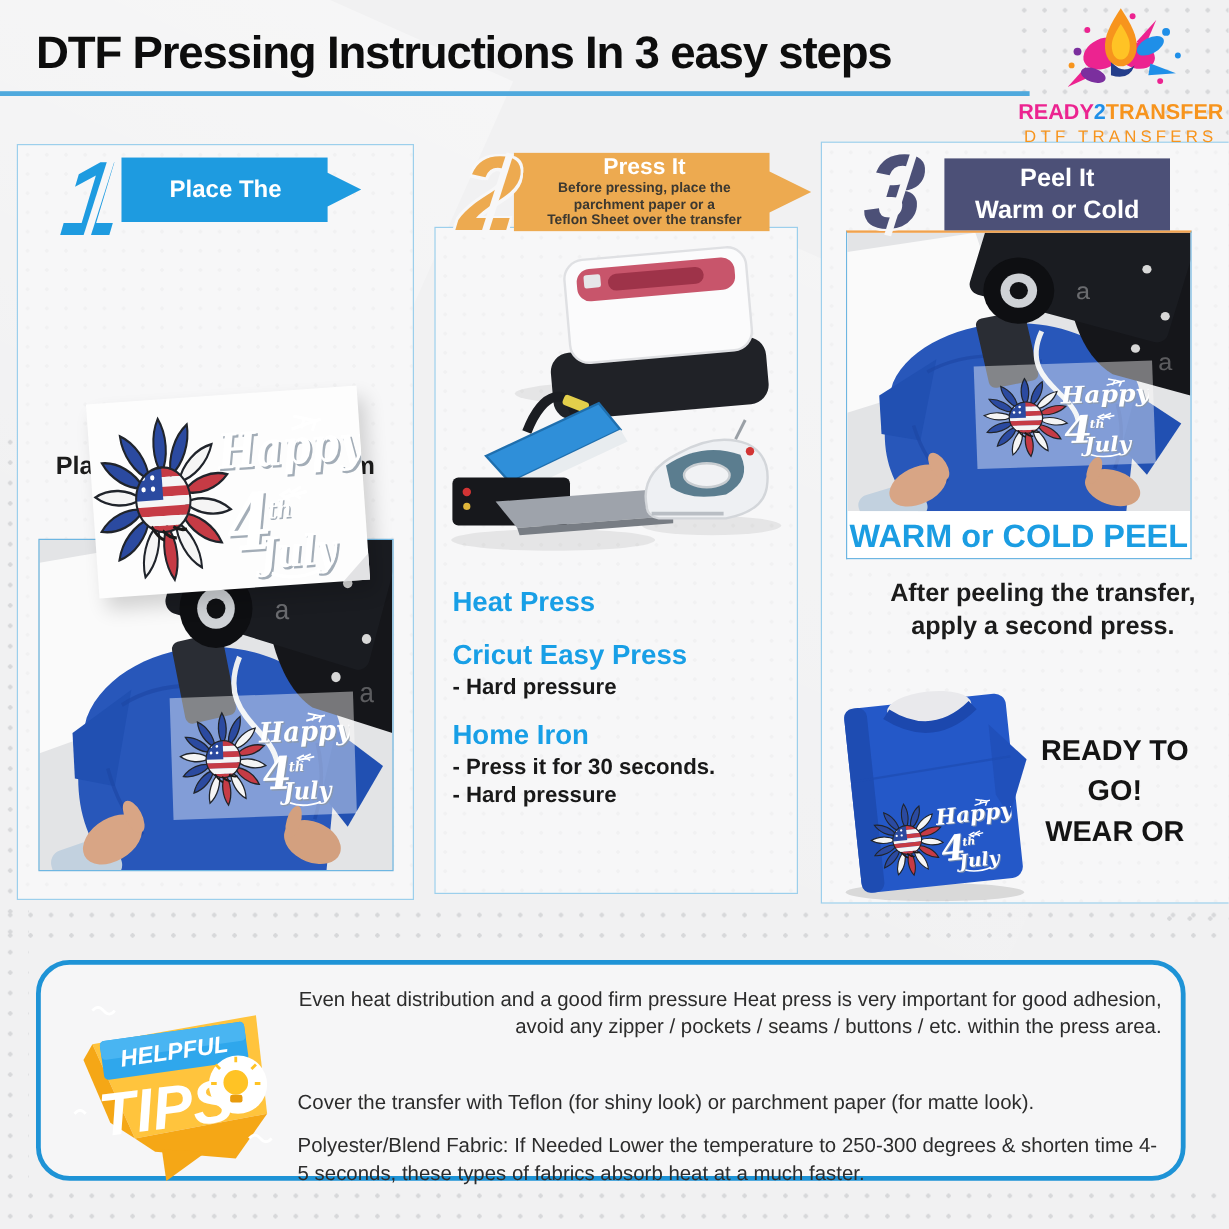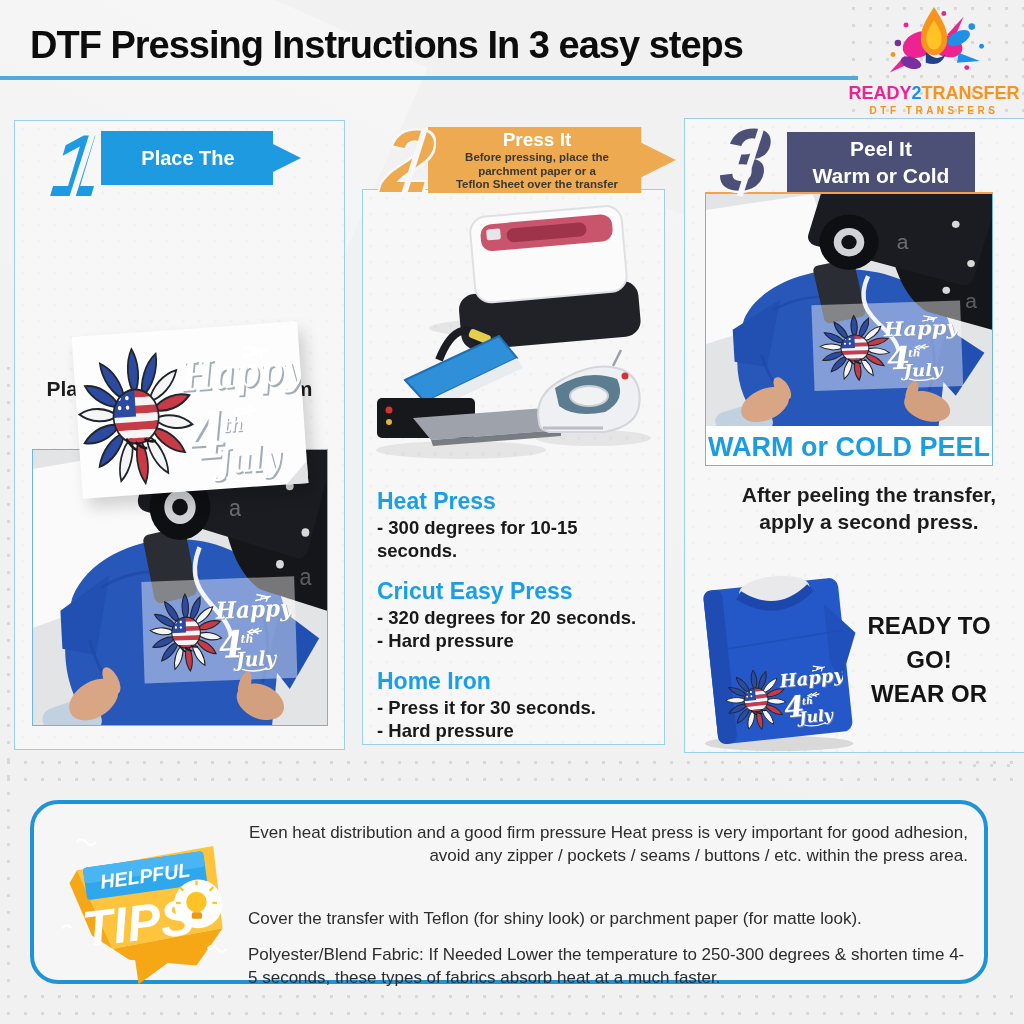--- a/index.html
+++ b/index.html
@@ -12,21 +12,21 @@
 
   
   .title { position:absolute; left:30px; top:24px; font-size:38px; font-weight:bold;
            letter-spacing:-1px; color:#0d0d0d; z-index:2;text-align:right; }
   .title-underline { position:absolute; left:0; top:76px; width:858px; height:4px;
            background:#4fa9dd; z-index:1; }
   .logo { position:absolute; left:845px; top:2px; width:178px; height:120px; z-index:2; text-align:center; }
   .logo svg { display:block; margin:0 auto; }
   .brand { font-size:18px; font-weight:bold; letter-spacing:0; line-height:18px; }
   .brand .b1{color:#ec2390;margin-top:20px;} .brand .b2{color:#1f8fe8;} .brand .b3{color:#f7941d;}
-  .tagline { font-size:10px; font-weight:bold; color:#f7941d; letter-spacing:3.5px; margin-top:3px; }
+  .tagline { font-size:14px; font-weight:normal; color:#f7941d; letter-spacing:3.5px; margin-top:3px; }
 
   
   .stepbox { position:absolute; background:#f7f7f8; border:1px solid #9ccfec; z-index:1;
              background-image:radial-gradient(rgba(0,0,0,.022) 1.5px, transparent 1.7px);
              background-size:16px 16px; }
   #box1 { left:14px; top:120px; width:331px; height:630px; }
   #box2 { left:362px; top:189px; width:303px; height:556px; }
   #box3 { left:684px; top:118px; width:370px; height:635px; }
 
   .stepnum { position:absolute; z-index:4; font-size:88px; line-height:88px; font-weight:bold;
@@ -287,24 +287,22 @@
         <path d="M6,74 Q0,46 32,30 Q64,12 90,22 Q110,32 106,58 Q103,78 72,84 L16,84 Q6,82 6,74 Z" fill="#eef0f3" stroke="#d3d6da" stroke-width="2"></path>
         <path d="M22,40 Q52,20 84,31 Q94,52 72,64 Q42,70 26,58 Z" fill="#5b7d8f"></path>
         <ellipse cx="56" cy="48" rx="19" ry="10" fill="#f1f2f4" stroke="#c8cdd1" stroke-width="2"></ellipse>
         <line x1="80" y1="18" x2="88" y2="2" stroke="#9aa0a6" stroke-width="2.5"></line>
         <circle cx="92" cy="28" r="3.5" fill="#d23434"></circle>
         <path d="M10,80 L70,80" stroke="#b9bec4" stroke-width="3"></path>
       </g>
     </svg>
     <div class="settings">
       <div class="set-name">Heat Press</div>
-      <div class="set-line">- 300 degrees for 10-15 seconds.</div>
       <div class="set-gap"></div>
       <div class="set-name">Cricut Easy Press</div>
-      <div class="set-line">- 320 degrees for 20 seconds.</div>
       <div class="set-line">- Hard pressure</div>
       <div class="set-gap"></div>
       <div class="set-name">Home Iron</div>
       <div class="set-line">- Press it for 30 seconds.</div>
       <div class="set-line">- Hard pressure</div>
     </div>
   </div>
 
   <div class="stepbox" id="box3">
     <div id="frame3">

